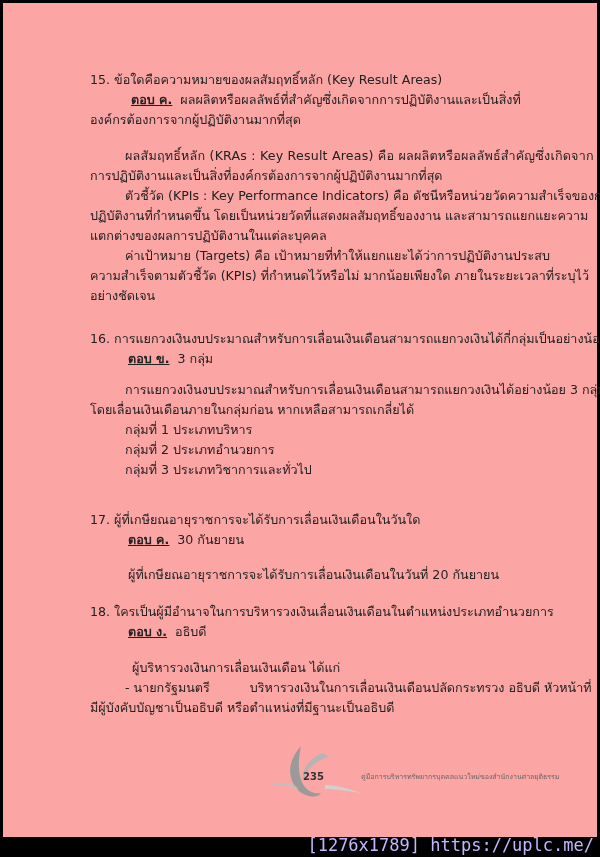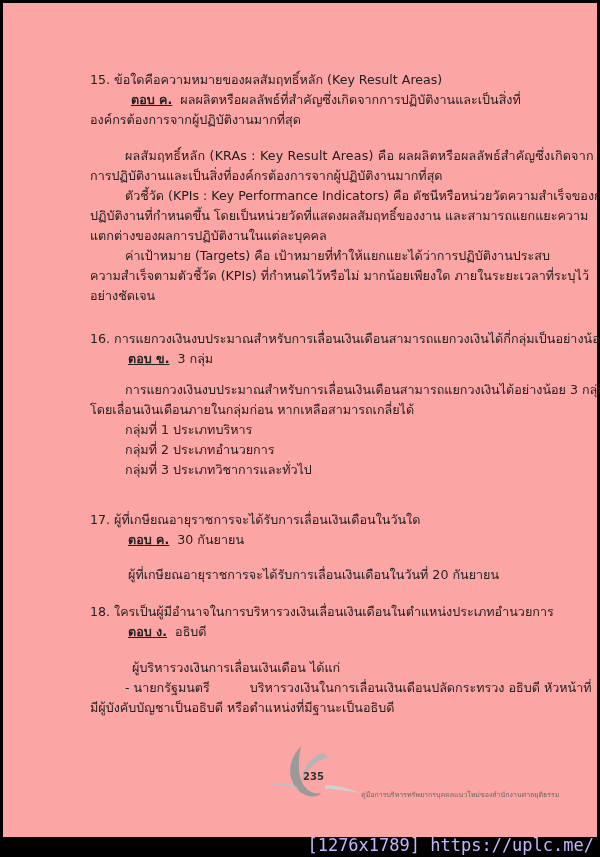--- a/index.html
+++ b/index.html
@@ -13,21 +13,21 @@
   }
   .line {
     position: absolute; font-size: 12.6px; color: #222; white-space: nowrap; line-height: 16px;
   }
   .ans { font-weight: bold; text-decoration: underline; margin-right: 8px; }
   .footer-logo { position: absolute; left: 268px; top: 738px; }
   .page-num {
     position: absolute; left: 300px; top: 768px; font-size: 10px; font-weight: bold; color: #333; text-align: right;
   }
   .footer-text {
-    position: absolute; left: 358px; top: 786px; font-size: 7px; color: #666; white-space: nowrap;
+    position: absolute; left: 358px; top: 768px; font-size: 7px; color: #666; white-space: nowrap;
   }
   .watermark {
     position: absolute; right: 6px; bottom: 2px; color: #c4b5fd; font-family: "DejaVu Sans Mono", monospace;
     font-size: 17px; white-space: nowrap;
   }
 </style>
 </head>
 <body>
 
 <div class="page">

